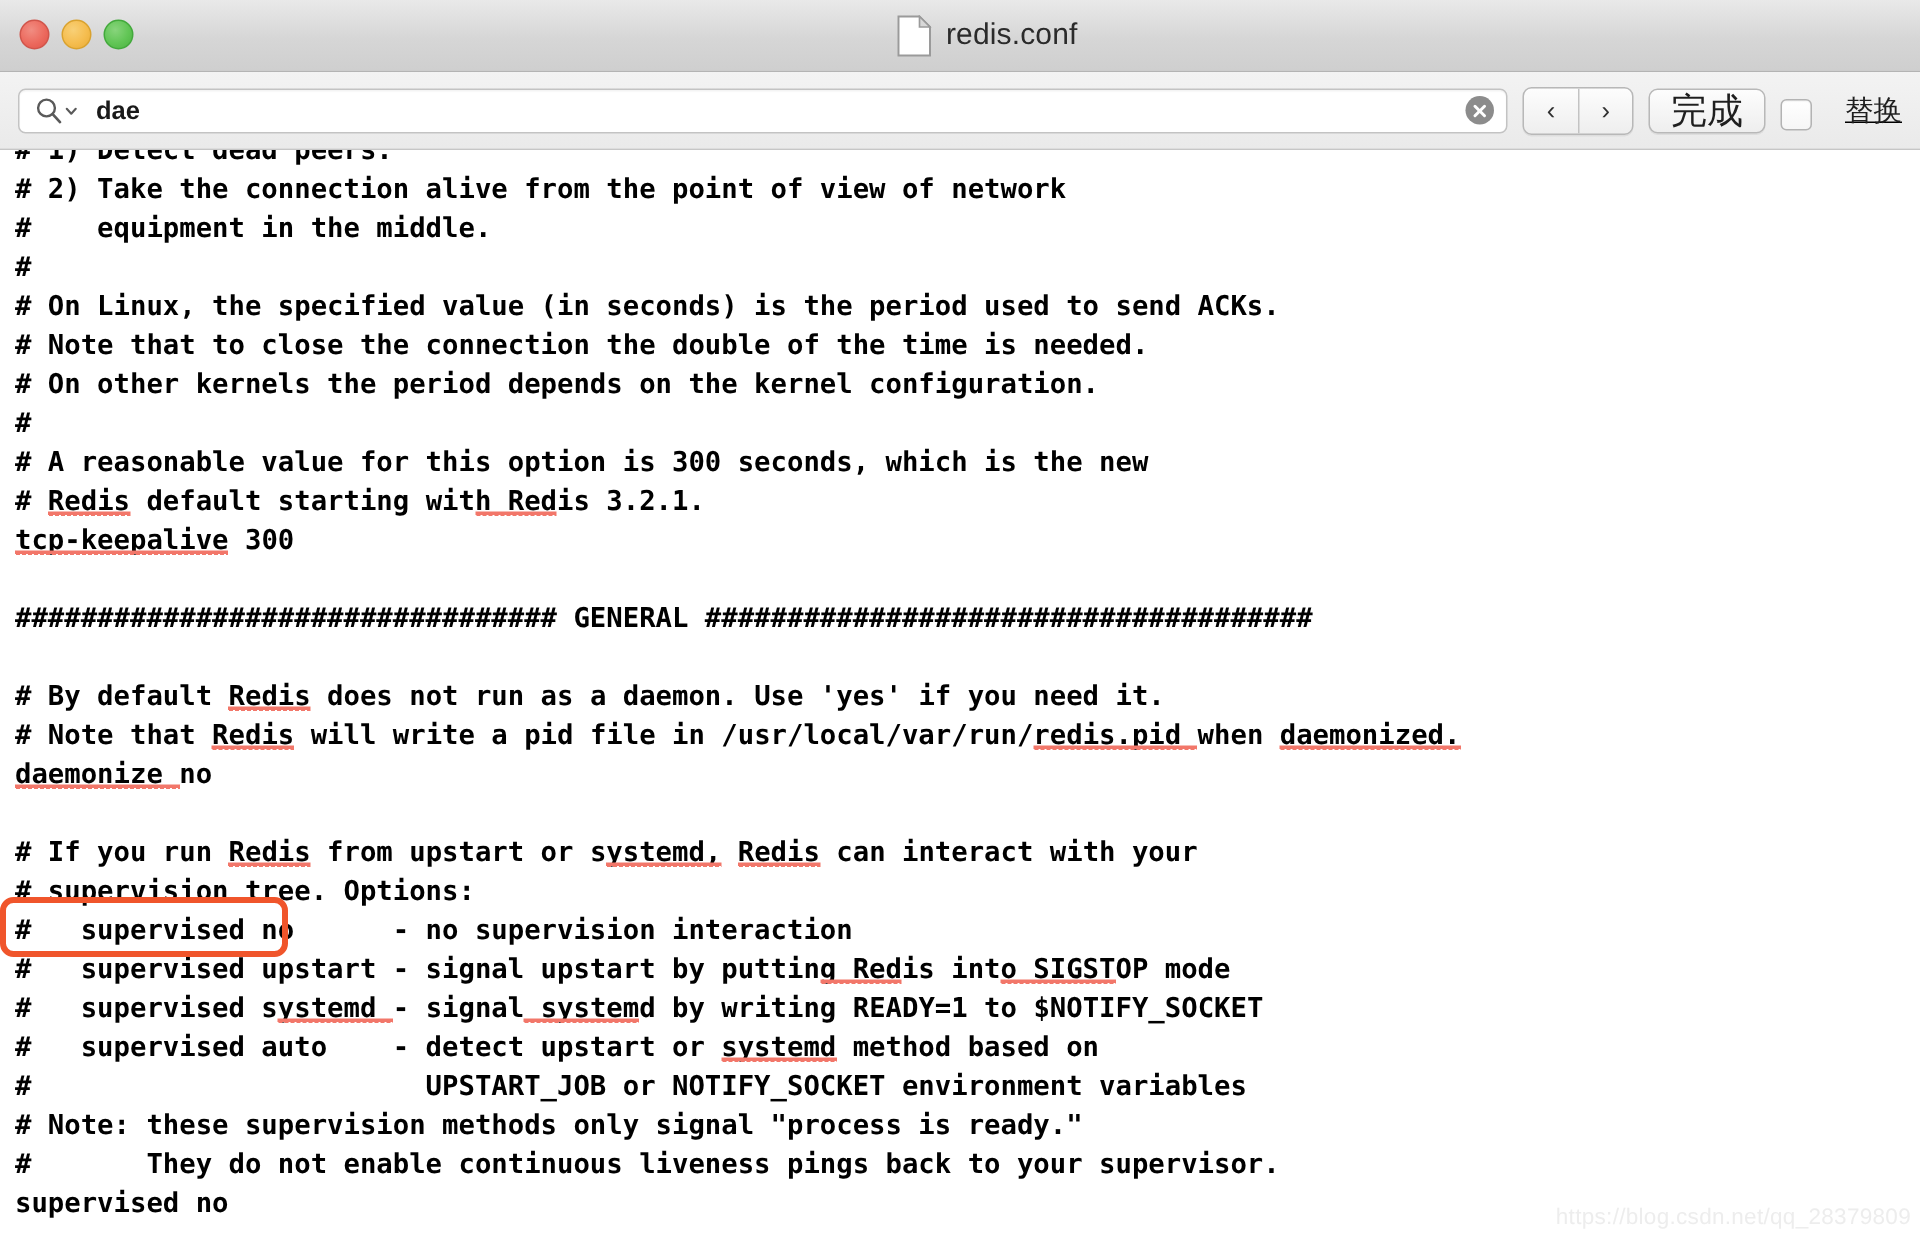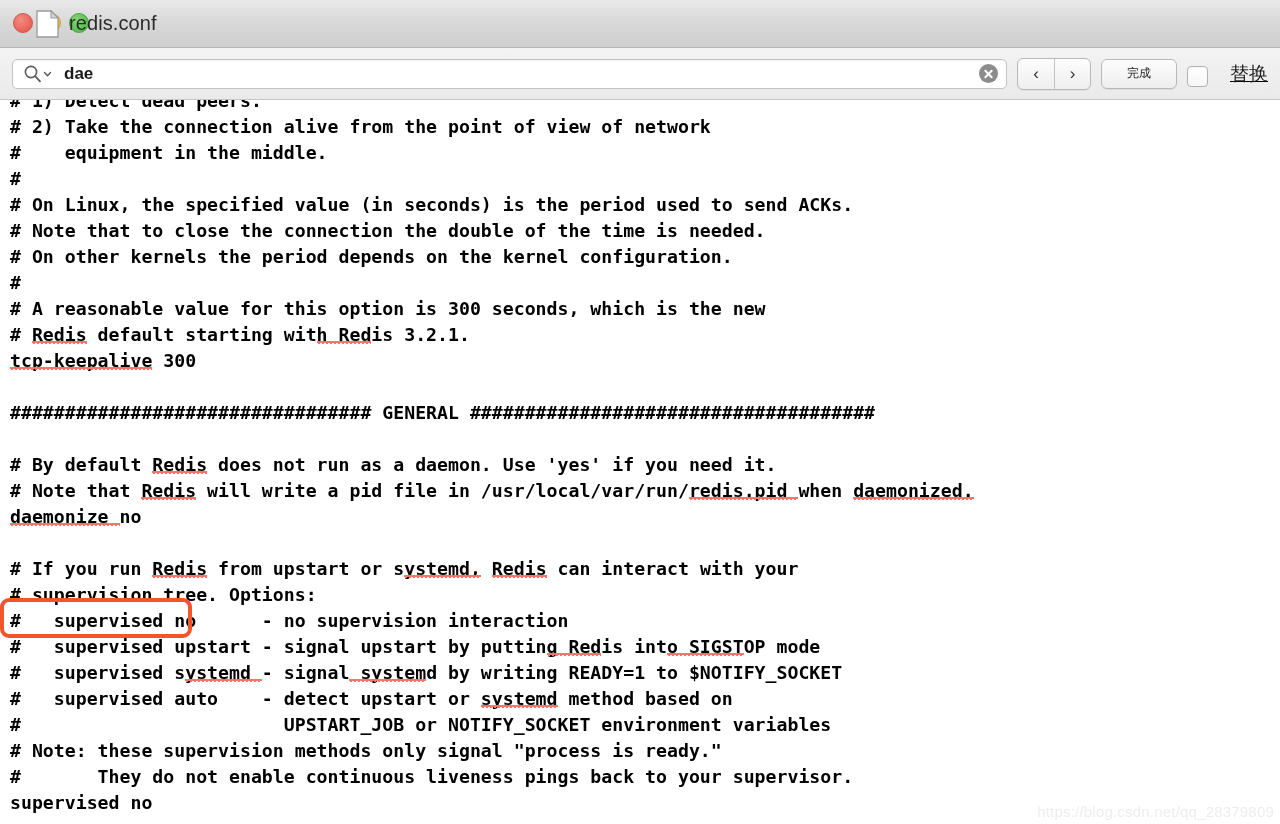--- a/index.html
+++ b/index.html
@@ -52,21 +52,21 @@
   .light.green  { background: radial-gradient(circle at 38% 33%, #88d47c 0%, #61c555 55%, #4cb141 100%); border: 1px solid #43a93c; }
 
   .title-center {
     position: absolute;
     left: 0;
     right: 0;
     top: 0;
     height: 47px;
     display: flex;
     align-items: center;
-    justify-content: flex-start;
+    justify-content: center;
     gap: 10px;
     pointer-events: none;
     padding-left: 36px;
   }
   .doc-icon {
     width: 23px;
     height: 28px;
     position: relative;
     flex: none;
   }
@@ -168,21 +168,21 @@
 
   .done-btn {
     flex: none;
     height: 30px;
     min-width: 76px;
     padding: 0 14px;
     border: 1px solid #b8b8b8;
     border-radius: 6px;
     background: linear-gradient(to bottom, #fdfdfd, #eeeeee);
     box-shadow: 0 1px 0 rgba(0,0,0,.06);
-    font-size: 12px;
+    font-size: 24px;
     color: #1f1f1f;
     display: flex;
     align-items: center;
     justify-content: center;
     cursor: default;
     font-family: "Liberation Sans", sans-serif;
     box-sizing: border-box;
   }
 
   .replace-wrap {

